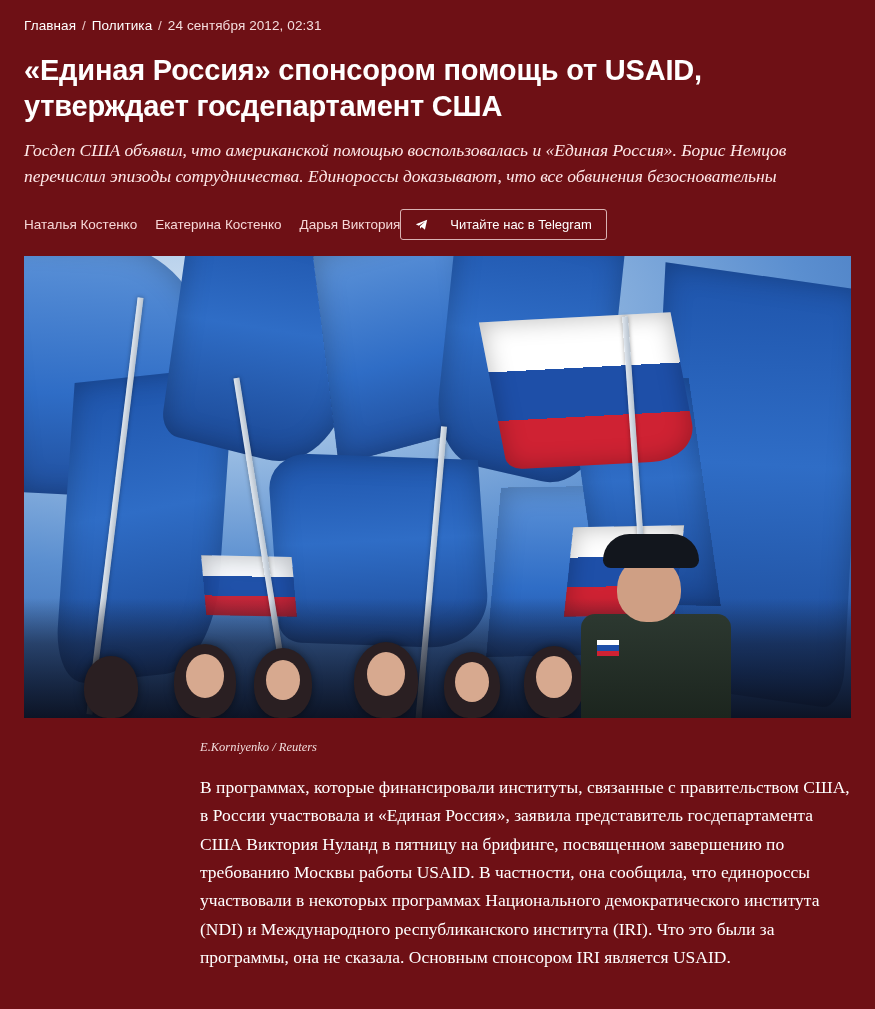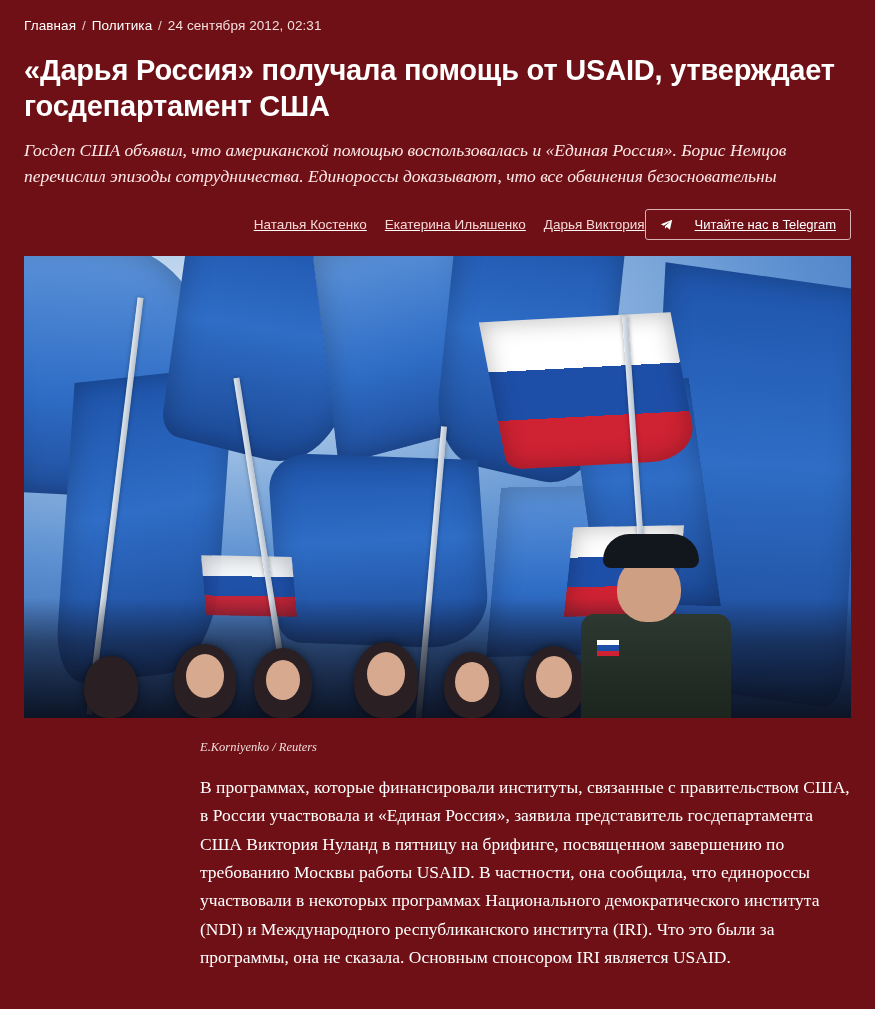--- a/index.html
+++ b/index.html
@@ -49,23 +49,22 @@
     font-style:italic;
     font-size:17.5px;
     line-height:1.45;
     color:#ffe9e9;
     margin:0 0 20px 0;
     max-width:840px;
   }
   .authors-row{
     display:flex;
     align-items:center;
-    justify-content:flex-end;
+    justify-content:flex-start;
     margin-bottom:16px;
-    text-decoration:underline;
   }
   .authors{
     display:flex;
     gap:18px;
     flex-wrap:wrap;
   }
   .author{
     font-size:13.5px;
     color:#f6d7d7;
     white-space:nowrap;
@@ -187,28 +186,28 @@
   <div class="wrap">
 
     <div class="breadcrumb">
       <a href="#">Главная</a>
       <span class="sep">/</span>
       <a href="#">Политика</a>
       <span class="sep">/</span>
       <span class="date">24 сентября 2012, 02:31</span>
     </div>
 
-    <h1 class="title">«Дарья Россия» получала помощь от USAID, утверждает госдепартамент США</h1>
+    <h1 class="title">«Единая Россия» спонсором помощь от USAID, утверждает госдепартамент США</h1>
 
     <p class="lead">Госдеп США объявил, что американской помощью воспользовалась и «Единая Россия». Борис Немцов перечислил эпизоды сотрудничества. Единороссы доказывают, что все обвинения безосновательны</p>
 
     <div class="authors-row">
       <div class="authors">
         <span class="author">Наталья Костенко</span>
-        <span class="author">Екатерина Ильяшенко</span>
+        <span class="author">Екатерина Костенко</span>
         <span class="author">Дарья Виктория</span>
       </div>
       <button class="tg-btn">
         <span class="tg-icon">
           <svg width="13" height="13" viewBox="0 0 16 16" aria-hidden="true">
             <path d="M1 7.6 15 2 12.2 14.5 8.3 11.2 6.2 13.3 6.1 10.2 12.6 4.4 4.6 9.4z" fill="#ffffff"></path>
           </svg>
         </span>
         <span>Читайте нас в Telegram</span>
       </button>

